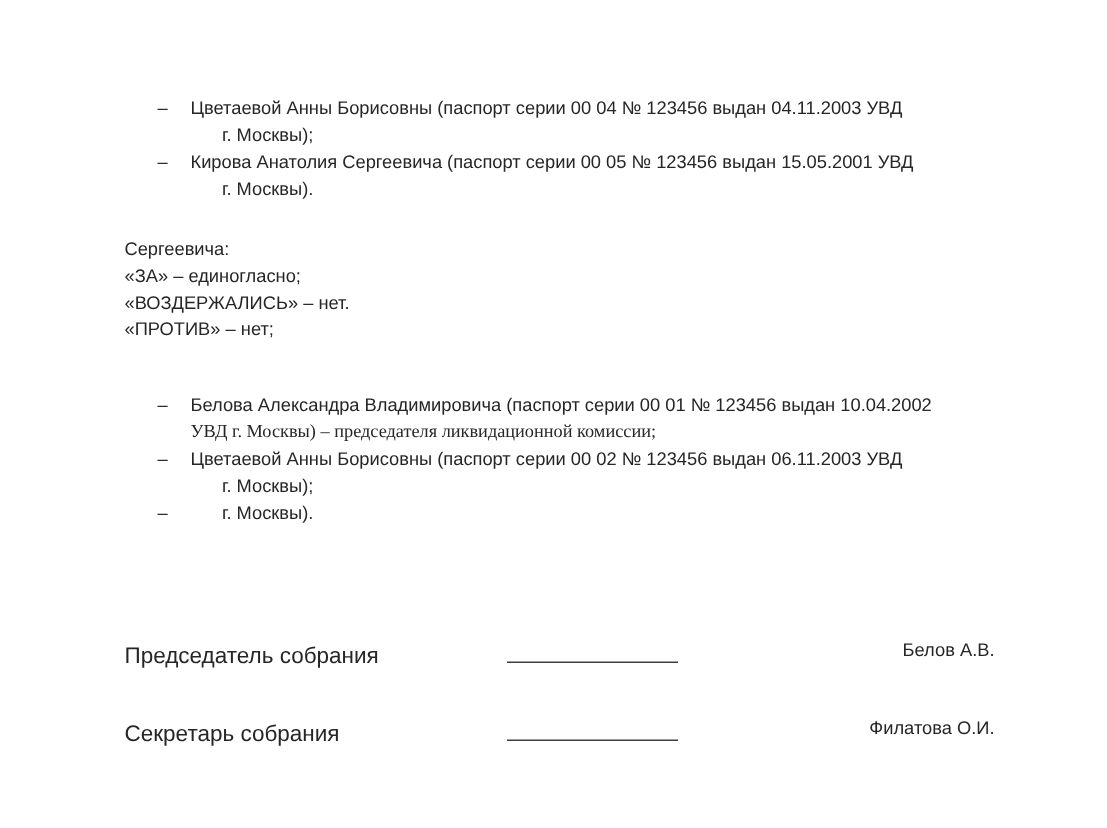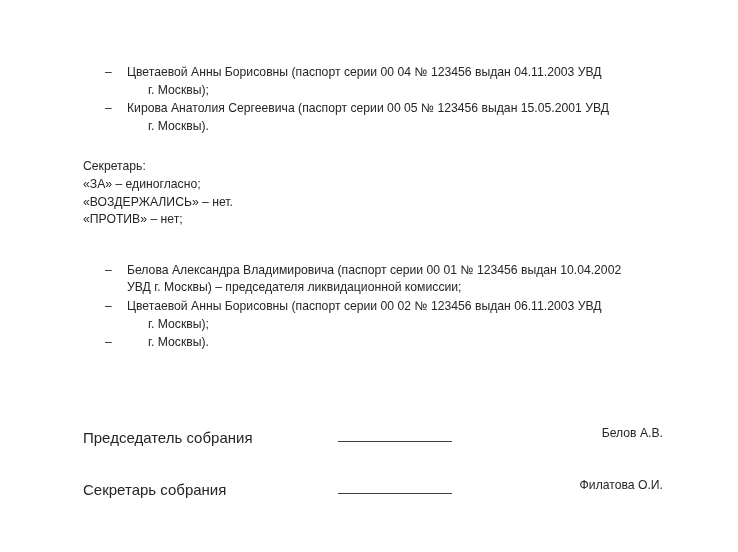--- a/index.html
+++ b/index.html
@@ -59,20 +59,21 @@
   }
   
   .dash-item .cont {
     display: block;
     padding-left: 21px;
   }
   
   .dash-item .cont-flush {
     display: block;
     padding-left: 0;
+    font-family: Liberation Serif, serif;
   }
 
   
   .para {
     font-size: 12.2px;
     line-height: 17.6px;
     margin: 0;
   }
   .block-gap-lg { height: 22px; }
   .block-gap-md { height: 20px; }
@@ -133,21 +134,21 @@
       <li class="dash-item">
         <span class="dash">–</span>
         <span>Кирова Анатолия Сергеевича (паспорт серии 00 05 № 123456 выдан 15.05.2001 УВД</span>
         <span class="cont">г. Москвы).</span>
       </li>
     </ul>
 
     <div class="block-gap-lg"></div>
 
     <div>
-      <p class="para vote-line">Секретарь:</p>
+      <p class="para vote-line">Сергеевича:</p>
       <p class="para vote-line">«ЗА» – единогласно;</p>
       <p class="para vote-line">«ВОЗДЕРЖАЛИСЬ» – нет.</p>
       <p class="para vote-line">«ПРОТИВ» – нет;</p>
     </div>
 
     <div class="block-gap-md"></div>
 
 
     <div class="block-gap-sm"></div>
 

